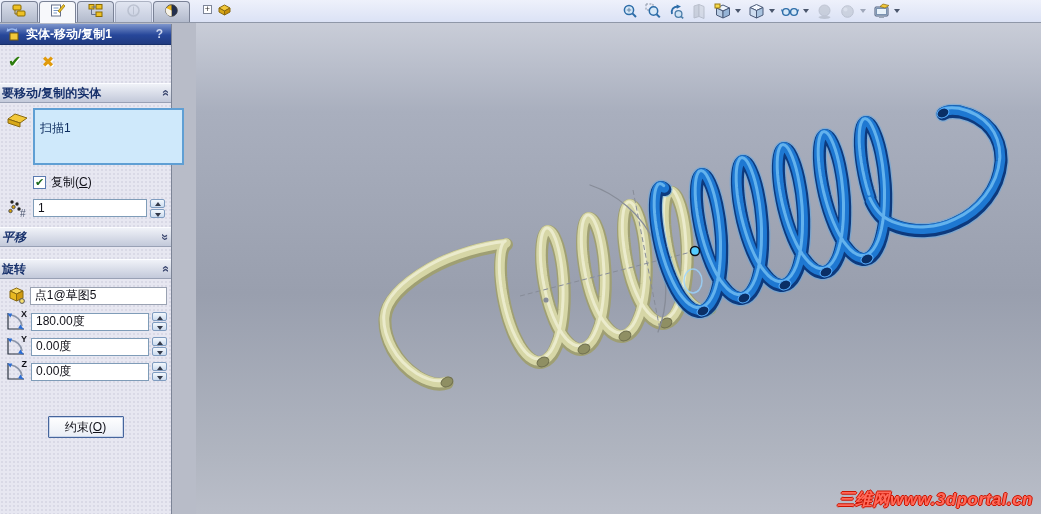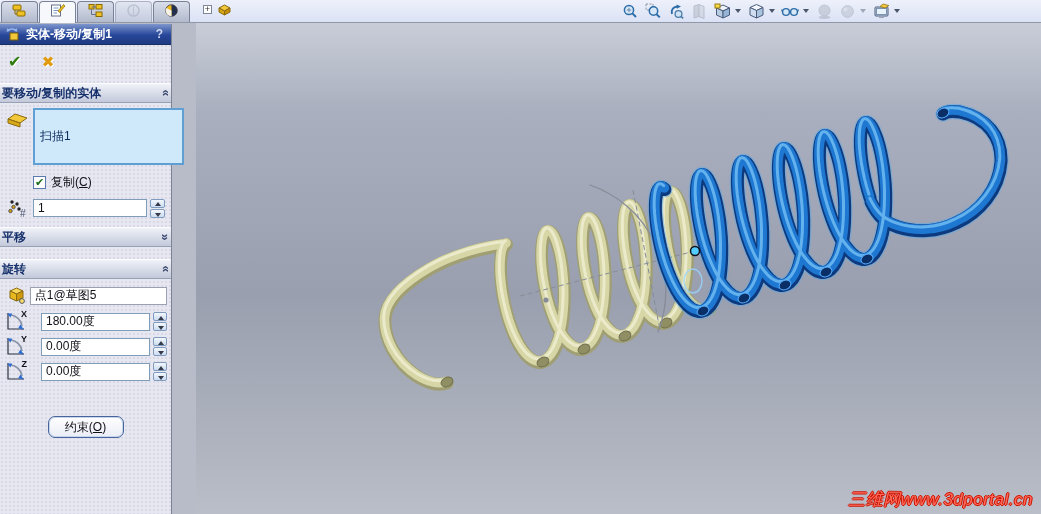--- a/index.html
+++ b/index.html
@@ -47,21 +47,21 @@
 
   .group-header { height:20px; margin-top:8px; padding:0 2px;
     background:linear-gradient(#f0f2f8,#c3c9da); border-top:1px solid #fbfcff; border-bottom:1px solid #99a1b5;
     display:flex; align-items:center; font-weight:bold; font-size:12px; color:#17316c; }
   .chev { margin-left:auto; color:#3e4a72; font-size:12px; font-weight:bold; transform:rotate(-90deg); }
   .chev.down { transform:rotate(90deg); }
 
   .bodies-content { position:relative; padding:5px 6px 0 33px; }
   .left-ic { position:absolute; left:6px; top:8px; }
   .sel-listbox { width:151px; height:57px; background:#cfe9fb; border:2px solid #5f9fd4;
-    font-size:12px; color:#0c2c5e; padding:18px 5px; overflow:hidden; }
+    font-size:12px; color:#0c2c5e; padding:10px 5px; overflow:hidden; }
   .checkbox-row { display:flex; align-items:center; margin:9px 0 0 0; font-size:12px; color:#101018; }
   .checkbox { width:13px; height:13px; background:#fff; border:1px solid #5a7ab0; margin-right:5px;
     font-size:11px; line-height:11px; text-align:center; color:#1d6a1d; font-weight:bold; }
   .num-row { position:relative; display:flex; align-items:center; margin:7px 0 9px 0; }
   .num-row .left-ic { top:0; }
   .field { height:18px; background:#fff; border:1px solid #7f9cb8; font-size:12px; color:#101018;
     padding:1px 4px; display:flex; align-items:center; }
   .f-num { width:131px; }
   .spin { width:17px; height:20px; margin-left:3px; display:flex; flex-direction:column; }
   .spin-btn { flex:1; background:linear-gradient(#f3f8fd,#ccdcef); border:1px solid #7f9cc0;
@@ -69,39 +69,39 @@
   .spin-btn.up::after { content:""; position:absolute; left:4px; top:2.5px;
     border-left:3.5px solid transparent; border-right:3.5px solid transparent; border-bottom:4px solid #333a4a; }
   .spin-btn.dn::after { content:""; position:absolute; left:4px; top:3px;
     border-left:3.5px solid transparent; border-right:3.5px solid transparent; border-top:4px solid #333a4a; }
 
   .rot-origin-row { display:flex; align-items:center; margin:6px 4px 4px 6px; }
   .f-origin { width:152px; margin-left:5px; border-color:#9aa2b2; }
   .rot-row { display:flex; align-items:center; margin:2px 4px 2px 4px; }
   .axis-ic { position:relative; width:24px; height:23px; margin-right:3px; }
   .axis-letter { position:absolute; top:-1px; right:1px; font-size:9px; font-weight:bold; color:#101018; }
-  .f-rot { width:133px;margin-left:10px; }
+  .f-rot { width:133px; }
 
   .constrain-btn { display:block; margin:33px auto 0 auto; width:76px; height:22px;
-    background:linear-gradient(#ffffff,#e9edf5); border:1px solid #46659c; border-radius:7px;
+    background:linear-gradient(#ffffff,#e9edf5); border:1px solid #46659c; border-radius:1px;
     box-shadow:0 0 0 1px #c9d5ea inset; font-size:12px; color:#101018;
     font-family:"Liberation Sans","DejaVu Sans",sans-serif; }
 
   .collapse-handle { position:absolute; left:196px; top:292px; width:13px; height:50px;
     background:linear-gradient(#eceef4,#c7ccd8); border:1px solid #98a0b0; border-left:none;
     border-radius:0 6px 6px 0; display:flex; flex-direction:column; align-items:center;
     justify-content:center; gap:5px; }
   .ch-arrow { width:0; height:0; border-top:3.5px solid transparent; border-bottom:3.5px solid transparent;
     border-right:4.5px solid #4a5468; }
 
   
   .viewport { position:absolute; left:196px; top:23px; width:845px; height:491px;
     background:linear-gradient(180deg,#c9cdd8 0%,#a9afbe 18%,#999fae 55%,#b0b5c0 88%,#babec9 100%); }
   .viewport svg.scene { position:absolute; left:0; top:0; }
-  .watermark { position:absolute; right:8px; bottom:3px; font-size:17px; font-weight:normal;
+  .watermark { position:absolute; right:8px; bottom:3px; font-size:17px; font-weight:bold;
     font-style:italic; letter-spacing:.5px; color:#ff6a5a;
     text-shadow:1px 0 #cc1400,-1px 0 #cc1400,0 1px #cc1400,0 -1px #cc1400; }
 </style>
 </head>
 <body>
 
 <div class="app">
 
   <div class="top-strip">
 
@@ -280,21 +280,21 @@
               <text x="13" y="19" font-size="10" fill="#45506a">#</text>
             </svg></span>
         <div class="field f-num">1</div>
         <div class="spin">
           <div class="spin-btn up"></div>
           <div class="spin-btn dn"></div>
         </div>
       </div>
     </div>
 
-    <div class="group-header" style="margin-top:2px;">
+    <div class="group-header" style="margin-top:2px;font-style:italic;">
       <span>平移</span>
       <span class="chev down">»</span>
     </div>
 
     <div class="group-header" style="margin-top:12px;">
       <span>旋转</span>
       <span class="chev">»</span>
     </div>
     <div class="rot-origin-row">
       <svg width="21" height="21">

